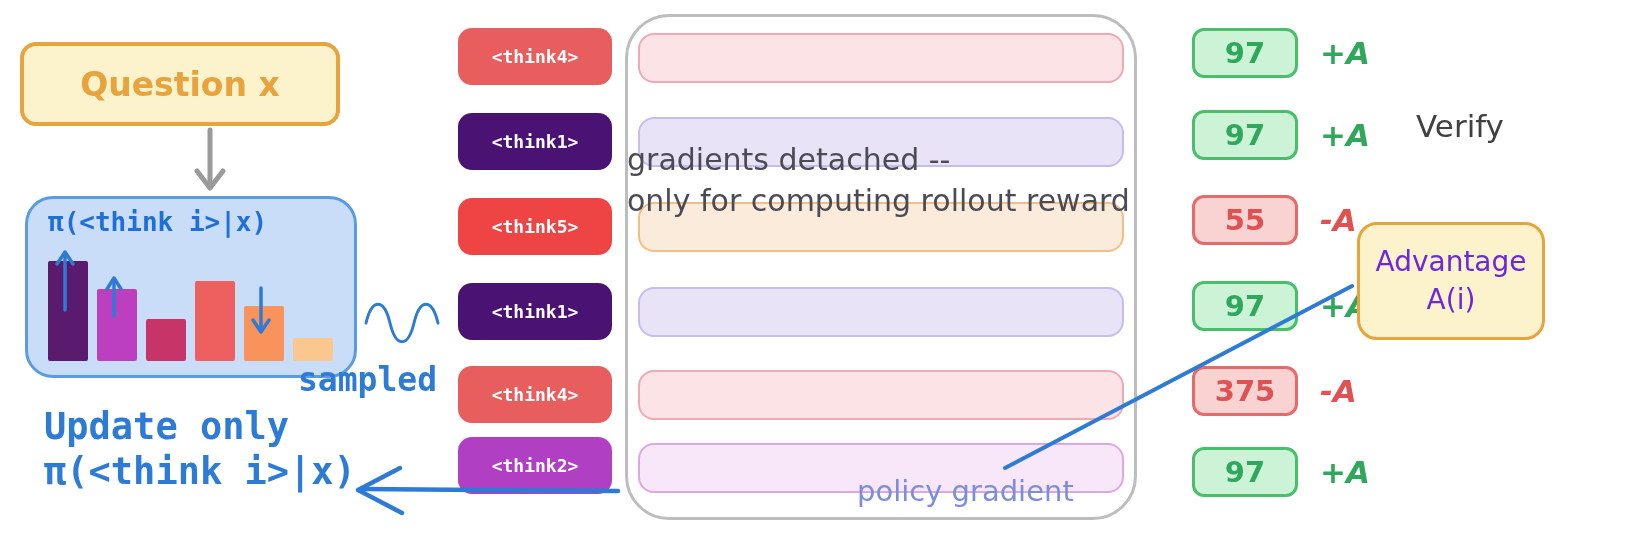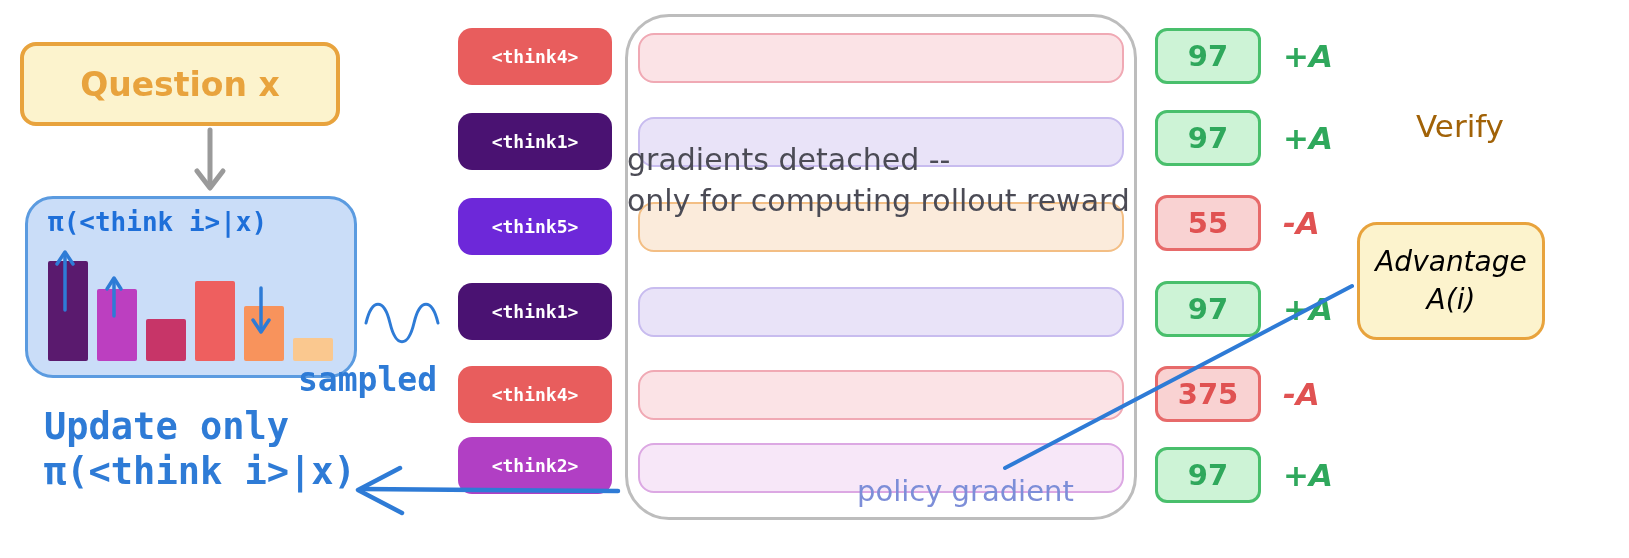--- a/index.html
+++ b/index.html
@@ -34,30 +34,30 @@
 
   
   .rollout-container{left:625px;top:14px;width:512px;height:506px;border:3px solid #BDBDBD;
     border-radius:44px;box-sizing:border-box;}
   .rollout-row{left:638px;width:486px;height:50px;border:2.5px solid;border-radius:16px;box-sizing:border-box;}
   .note-line{color:#4B4B55;font-size:30px;z-index:5;white-space:nowrap;}
   .policy-gradient-label{left:857px;top:474px;color:#7D8ED8;font-size:29px;z-index:5;}
 
   
   .score-row{left:1155px;display:flex;align-items:center;gap:22px;}
-  .score-box{width:106px;height:56px;border:3px solid;border-radius:12px;display:flex;align-items:center;
-    justify-content:center;font-size:29px;font-weight:bold;box-sizing:border-box;}
+  .score-box{width:106px;height:50px;border:3px solid;border-radius:12px;display:flex;align-items:center;
+    justify-content:center;font-size:29px;font-weight:bold;box-sizing:border-box;margin-left:37px;}
   .adv-label{font-size:31px;font-weight:bold;font-style:italic;}
 
   
-  .verify-label{left:1378px;top:100px;width:164px;text-align:center;color:#a16207;
+  .verify-label{left:1378px;top:100px;width:164px;text-align:center;color:#404040;
     font-size:31px;line-height:52px;}
   .advantage-box{left:1357px;top:222px;width:188px;height:118px;background:#FCF3CD;
     border:3.5px solid #E8A33D;border-radius:20px;display:flex;flex-direction:column;align-items:center;
-    justify-content:center;color:#000000;font-size:28px;font-style:italic;line-height:38px;box-sizing:border-box;}
+    justify-content:center;color:#6d28d9;font-size:28px;line-height:38px;box-sizing:border-box;}
 
   .overlay{left:0;top:0;z-index:10;pointer-events:none;}
 </style>
 </head>
 <body>
 
 <div class="canvas">
 
   <div class="abs question-box">
     <span>Question x</span>
@@ -81,21 +81,21 @@
   </div>
 
   <div class="abs sampled-label">sampled</div>
 
   <div class="abs token" style="top: 28px; background: rgb(232, 93, 93);">
       <span>&lt;think4&gt;</span>
     </div>
   <div class="abs token" style="top: 113px; background: rgb(74, 18, 114);">
       <span>&lt;think1&gt;</span>
     </div>
-  <div class="abs token" style="top: 198px; background: #6d28d9; align-items: center;">
+  <div class="abs token" style="top: 198px; background: #ef4444; align-items: center;">
       <span>&lt;think5&gt;</span>
     </div>
   <div class="abs token" style="top: 283px; background: rgb(74, 18, 114);">
       <span>&lt;think1&gt;</span>
     </div>
   <div class="abs token" style="top: 366px; background: rgb(232, 93, 93);">
       <span>&lt;think4&gt;</span>
     </div>
   <div class="abs token" style="top: 437px; background: rgb(177, 63, 196);">
       <span>&lt;think2&gt;</span>

